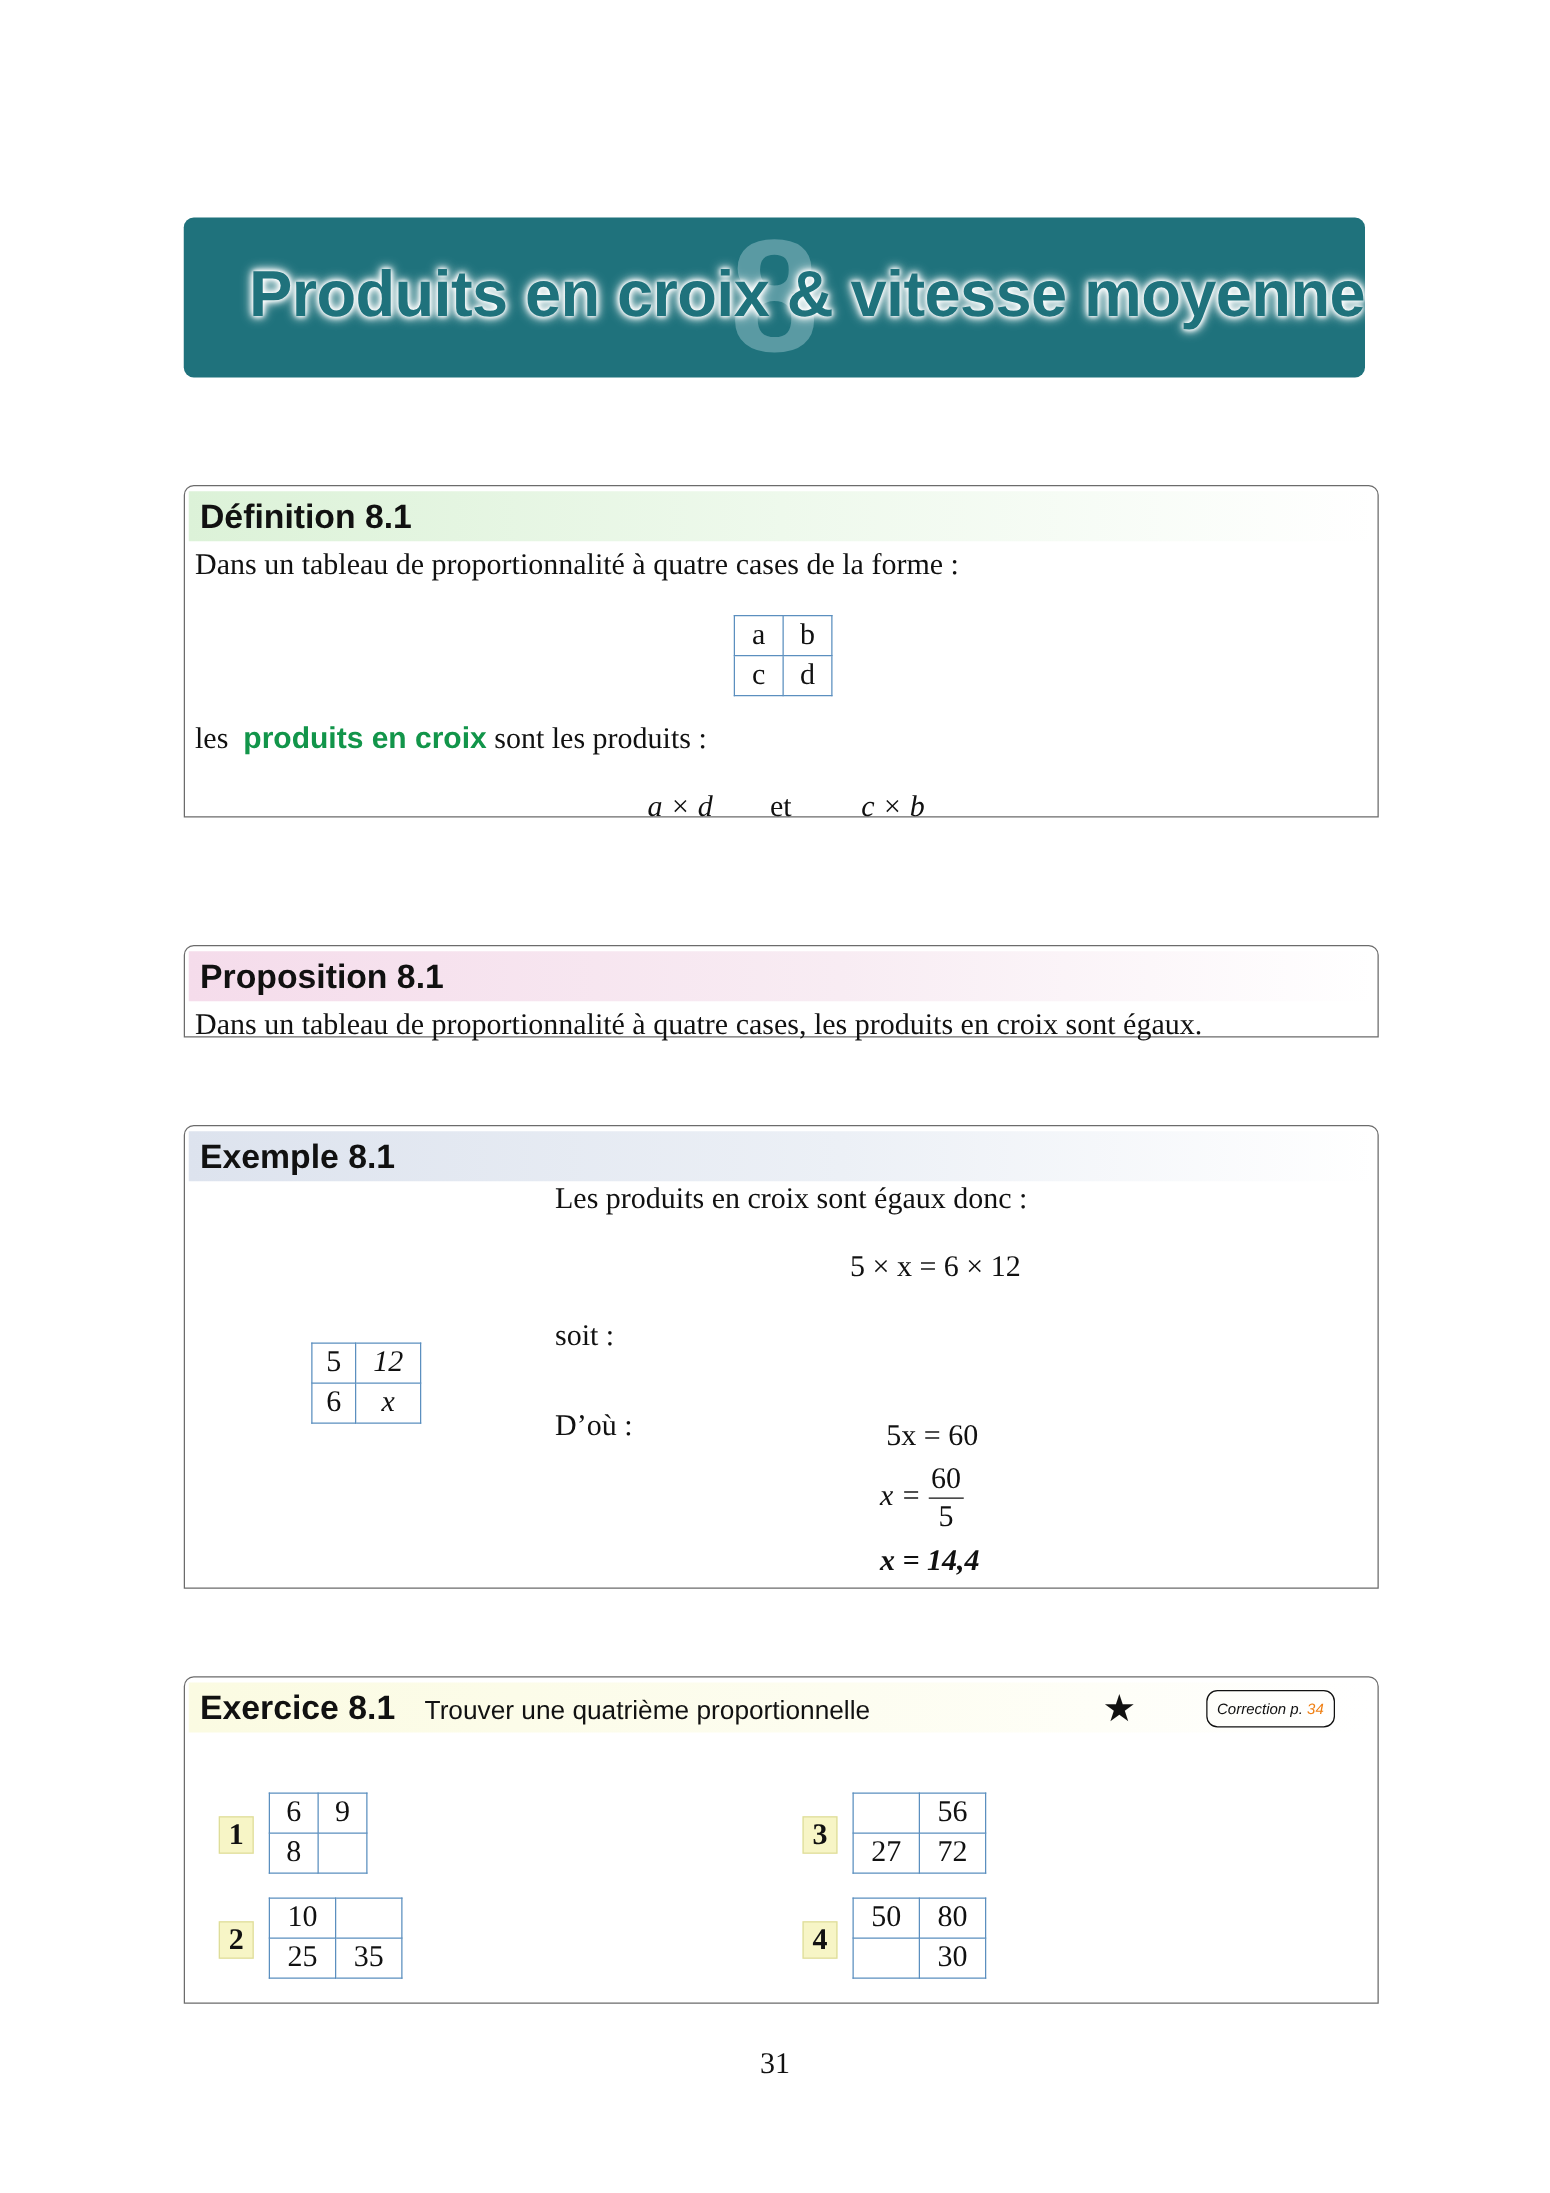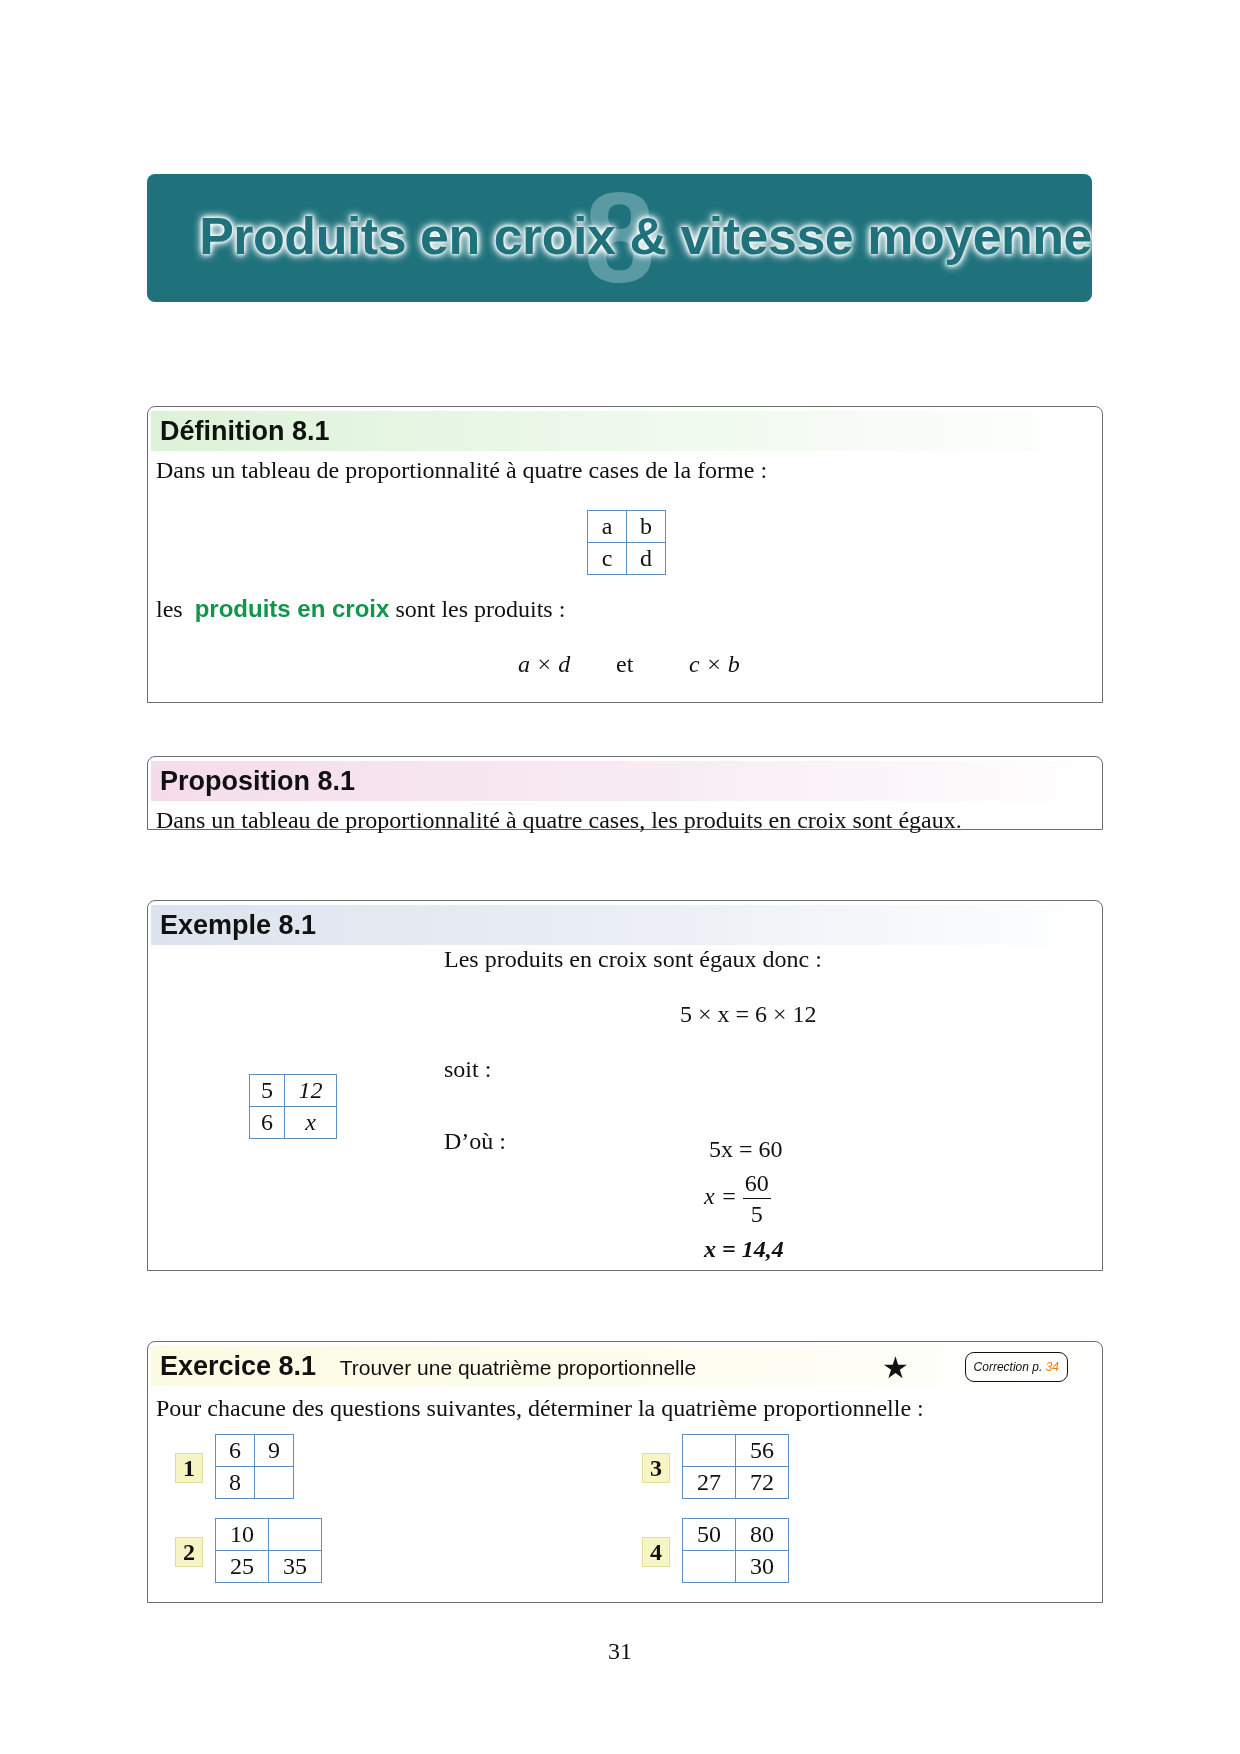--- a/index.html
+++ b/index.html
@@ -54,21 +54,21 @@
   .frac .num { border-bottom: 1.5px solid #111; padding: 0 2px; text-align: right; }
 </style>
 </head>
 <body>
 
 <div class="banner">
   <div class="num">8</div>
   <div class="title">Produits en croix &amp; vitesse moyenne</div>
 </div>
 
-<div class="box" style="top:406px; height:297px;">
+<div class="box" style="top:388px; height:266px;">
   <div class="head def">Définition 8.1</div>
   <div class="txt" style="left:8px; top:50px;">Dans un tableau de proportionnalité à quatre cases de la forme :</div>
   <table class="prop" style="left:439px; top:103px;">
     <tbody>
         <tr>
       <td style="width:22px;">a</td>
       <td style="width:22px;">b</td>
     </tr>
     <tr>
       <td>c</td>
@@ -123,21 +123,20 @@
 <div class="box" style="top:1341px; height:262px;">
   <div class="head exo">
     <span>Exercice 8.1</span>
     <span class="subtitle">Trouver une quatrième proportionnelle</span>
     <span class="star">★</span>
     <span class="corr">
       <span>Correction p.</span>
       <span class="pg">34</span>
     </span>
   </div>
-  <div class="txt" style="left:8px; top:53px;">Pour chacune des questions suivantes, déterminer la quatrième proportionnelle :</div>
 
   <div class="qbadge" style="left:27px; top:111px;">1</div>
   <table class="prop" style="left:67px; top:92px;">
     <tbody>
         <tr>
       <td style="width:22px;">6</td>
       <td style="width:22px;">9</td>
     </tr>
     <tr>
       <td>8</td>

